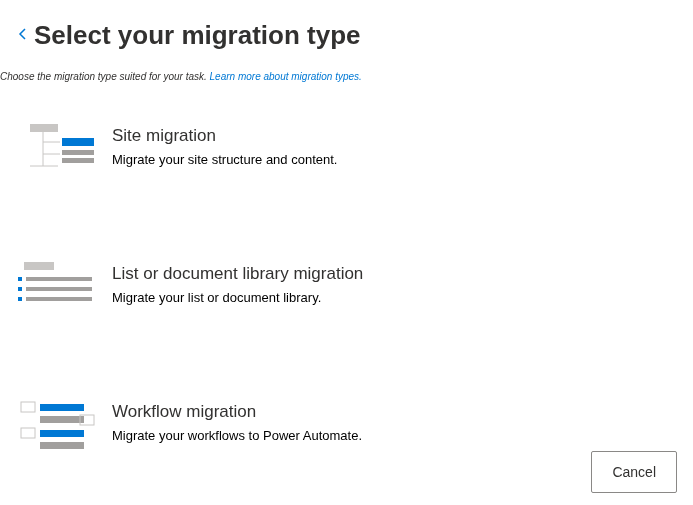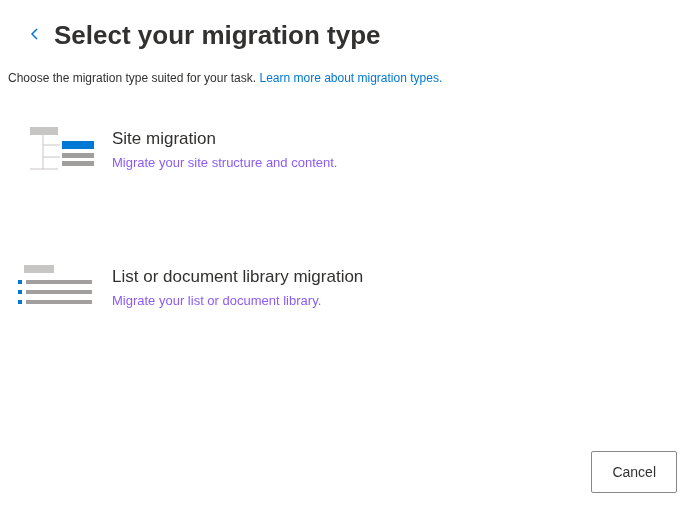--- a/index.html
+++ b/index.html
@@ -12,39 +12,39 @@
       background: #ffffff;
       color: #323130;
       width: 693px;
       height: 505px;
       padding: 0;
       position: relative;
     }
     .header {
       display: flex;
       align-items: center;
-      padding: 20px 0 8px 24px;
-      gap: 8px;
+      padding: 20px 0 8px 12px;
     }
     .back-btn {
       color: #0078d4;
       cursor: pointer;
       font-size: 16px;
       padding: 4px;
       line-height: 1;
     }
     .title {
       font-size: 26px;
       font-weight: 600;
       color: #323130;
     }
     .subtitle-row {
-      padding: 12px 0 0 8px;
-      font-size: 12px;
+      padding: 12px 0 0 0;
+      font-size: 10px;
       color: #323130;
+      font-style: italic;
     }
     .learn-more {
       color: #0078d4;
       text-decoration: none;
       cursor: pointer;
     }
     .options {
       padding: 28px 0 0 16px;
     }
     .option {
@@ -64,21 +64,21 @@
       padding-top: 2px;
     }
     .option-title {
       font-size: 17px;
       font-weight: 400;
       color: #323130;
       margin-bottom: 6px;
     }
     .option-desc {
       font-size: 13px;
-      color: #8b5cf6;
+      color: #000000;
     }
     .footer {
       position: absolute;
       bottom: 12px;
       right: 16px;
     }
     .cancel-btn {
       background: #ffffff;
       border: 1px solid #8a8886;
       color: #323130;
@@ -137,18 +137,35 @@
         <rect x="2" y="35" width="4" height="4" fill="#0078d4"></rect>
         <rect x="10" y="35" width="66" height="4" fill="#a19f9d"></rect>
       </svg>
     </div>
     <div class="option-text">
       <div class="option-title">List or document library migration</div>
       <div class="option-desc">Migrate your list or document library.</div>
     </div>
   </div>
 
+  <div class="option" style="margin-bottom:0">
+    <div class="option-icon">
+      <svg width="80" height="54" viewBox="0 0 80 54">
+        <rect x="5" y="2" width="14" height="10" fill="none" stroke="#c8c6c4" stroke-width="1"></rect>
+        <rect x="24" y="4" width="44" height="7" fill="#0078d4"></rect>
+        <rect x="24" y="16" width="44" height="7" fill="#a19f9d"></rect>
+        <rect x="64" y="15" width="14" height="10" fill="none" stroke="#c8c6c4" stroke-width="1"></rect>
+        <rect x="5" y="28" width="14" height="10" fill="none" stroke="#c8c6c4" stroke-width="1"></rect>
+        <rect x="24" y="30" width="44" height="7" fill="#0078d4"></rect>
+        <rect x="24" y="42" width="44" height="7" fill="#a19f9d"></rect>
+      </svg>
+    </div>
+    <div class="option-text">
+      <div class="option-title">Workflow migration</div>
+      <div class="option-desc">Migrate your workflows to Power Automate.</div>
+    </div>
+  </div>
 
 </div>
 
 <div class="footer">
   <button class="cancel-btn">Cancel</button>
 </div>
 
 </body></html>

